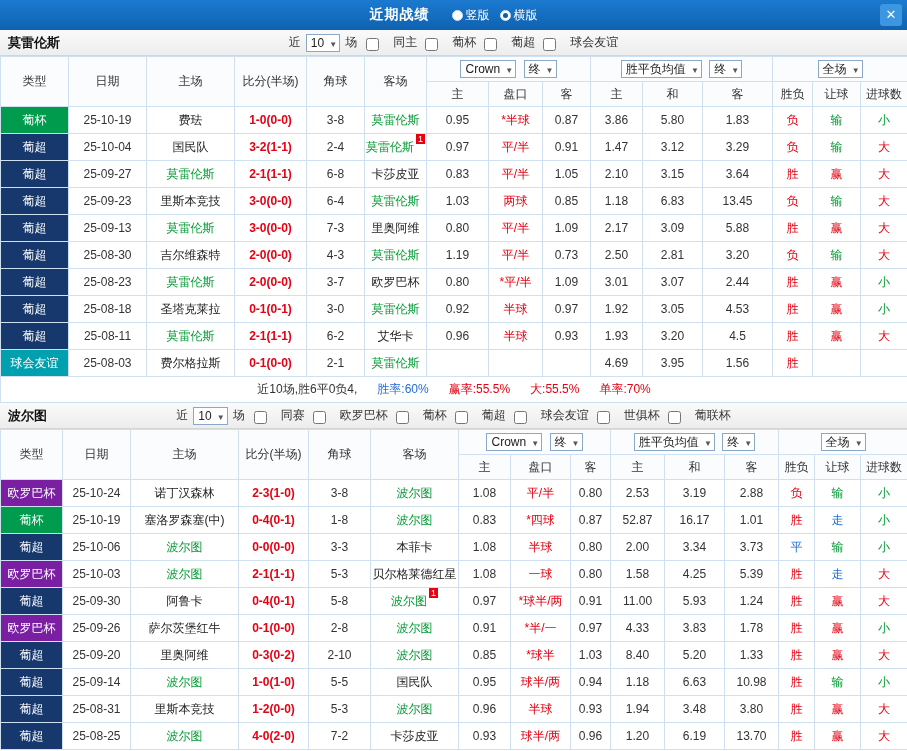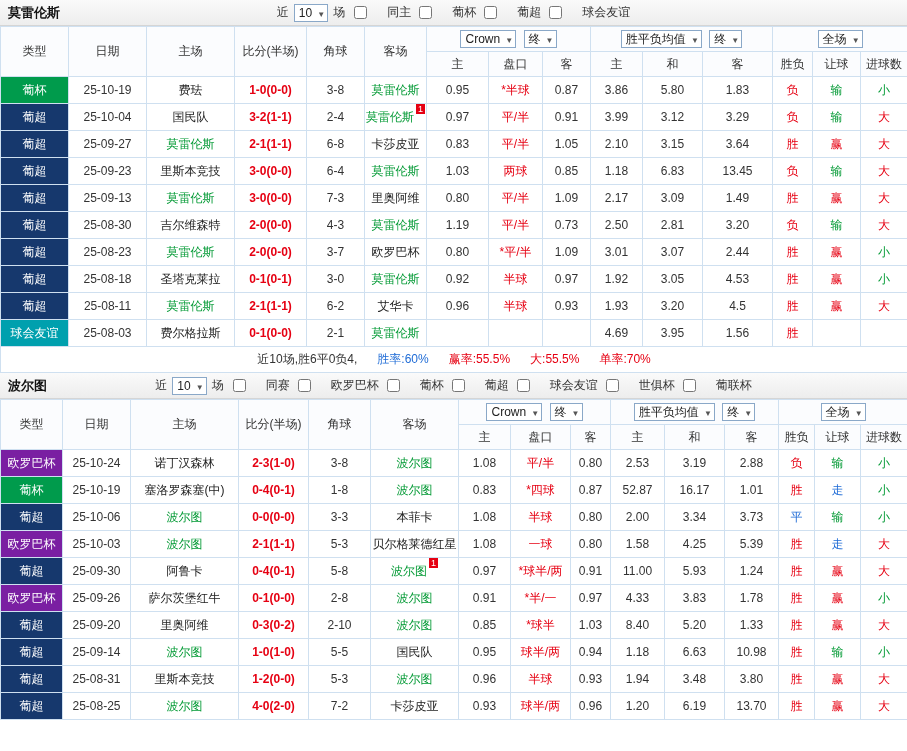--- a/index.html
+++ b/index.html
@@ -13,21 +13,21 @@
     position:relative;border:1px solid #cfe3f5}
   .radio-dot.checked::after{content:"";position:absolute;left:2px;top:2px;right:2px;bottom:2px;
     border-radius:50%;background:#0d5ca8}
   .close-btn{position:absolute;right:5px;top:4px;width:22px;height:22px;background:#3c96e0;
     border-radius:3px;color:#fff;font-weight:bold;text-align:center;line-height:22px;cursor:pointer;font-size:13px}
   .section-bar{height:26px;background:linear-gradient(#fafafa,#ededed);border-bottom:1px solid #d5d5d5;
     position:relative;display:flex;align-items:center;justify-content:center}
   .team-name{position:absolute;left:8px;font-weight:bold;font-size:13px;color:#111}
   .filter{display:flex;align-items:center;gap:5px}
   .filter .cb-group{display:inline-flex;align-items:center;gap:8px;margin-left:4px}
-  .filter label{display:inline-flex;align-items:center;gap:20px;cursor:pointer;color:#333}
+  .filter label{display:inline-flex;align-items:flex-end;gap:14px;cursor:pointer;color:#333}
   .filter input[type=checkbox]{width:13px;height:13px;margin:0;cursor:pointer}
   .sel{display:inline-block;position:relative;background:#fff;border:1px solid #8aa8c8;height:18px;
     line-height:16px;padding:0 15px 0 4px;font-size:12px;color:#222;cursor:pointer;white-space:nowrap}
   .sel::after{content:"▼";position:absolute;right:2px;top:2px;font-size:8px;color:#555}
   table{border-collapse:collapse;table-layout:fixed;width:907px}
   th,td{border:1px solid #cfe0f0;text-align:center;overflow:hidden;white-space:nowrap;padding:0}
   thead th{height:25px;background:#fbfcfe;font-weight:normal;color:#333}
   .dd-cell .sel{margin:0 2px}
   tbody td{height:27px;color:#333}
   td.type-cell{color:#fff}
@@ -38,20 +38,32 @@
   sup.card{display:inline-block;background:var(--red,#e60012);color:#fff;font-size:9px;line-height:10px;
     padding:0 2px;margin-left:2px;position:relative;top:-4px}
   td.summary{height:26px}
   td.summary span{margin:0 10px}
 </style>
 </head>
 <body>
 
 <div class="popup">
 
+  <div class="titlebar">
+    <span class="title">近期战绩</span>
+    <span class="radio-label">
+      <span class="radio-dot"></span>
+      <span>竖版</span>
+    </span>
+    <span class="radio-label">
+      <span class="radio-dot checked"></span>
+      <span>横版</span>
+    </span>
+    <span class="close-btn">✕</span>
+  </div>
 
   <div class="section">
     <div class="section-bar">
       <span class="team-name">莫雷伦斯</span>
       <div class="filter">
         <span>近</span>
         <span class="sel">10</span>
         <span>场</span>
         <span class="cb-group">
             <label>
@@ -144,21 +156,21 @@
           <tr>
             <td class="type-cell" style="background: rgb(22, 56, 109);">葡超</td>
             <td>25-10-04</td>
             <td class="team">国民队</td>
             <td class="score">3-2(1-1)</td>
             <td>2-4</td>
             <td class="team focus">莫雷伦斯<sup class="card">1</sup></td>
             <td>0.97</td>
             <td class="handicap">平/半</td>
             <td>0.91</td>
-            <td>3.99</td>
+            <td>1.47</td>
             <td>3.12</td>
             <td>3.29</td>
             <td class="res" style="color: rgb(230, 0, 18);">负</td>
             <td class="res" style="color: rgb(0, 153, 51);">输</td>
             <td class="res" style="color: rgb(230, 0, 18);">大</td>
           </tr>
           <tr>
             <td class="type-cell" style="background: rgb(22, 56, 109);">葡超</td>
             <td>25-09-27</td>
             <td class="team focus">莫雷伦斯</td>
@@ -197,21 +209,21 @@
             <td>25-09-13</td>
             <td class="team focus">莫雷伦斯</td>
             <td class="score">3-0(0-0)</td>
             <td>7-3</td>
             <td class="team">里奥阿维</td>
             <td>0.80</td>
             <td class="handicap">平/半</td>
             <td>1.09</td>
             <td>2.17</td>
             <td>3.09</td>
-            <td>1.49</td>
+            <td>5.88</td>
             <td class="res" style="color: rgb(230, 0, 18);">胜</td>
             <td class="res" style="color: rgb(230, 0, 18);">赢</td>
             <td class="res" style="color: rgb(230, 0, 18);">大</td>
           </tr>
           <tr>
             <td class="type-cell" style="background: rgb(22, 56, 109);">葡超</td>
             <td>25-08-30</td>
             <td class="team">吉尔维森特</td>
             <td class="score">2-0(0-0)</td>
             <td>4-3</td>

